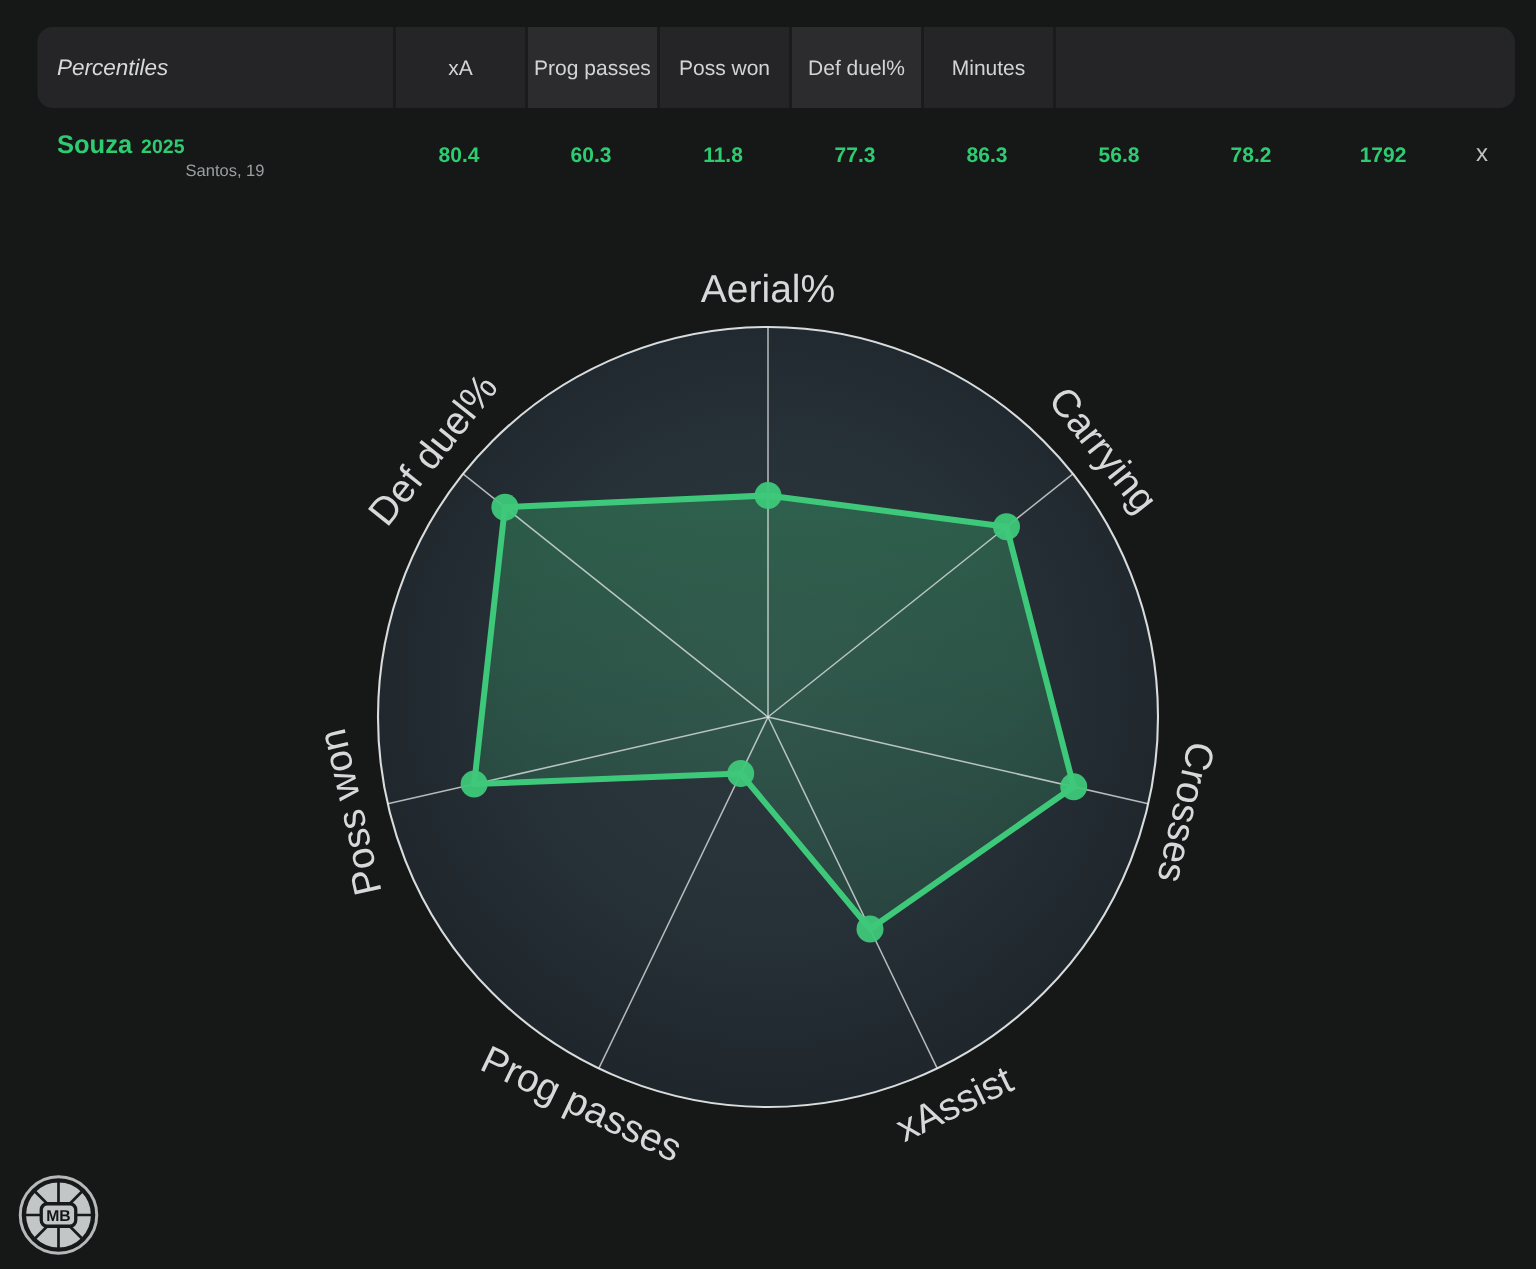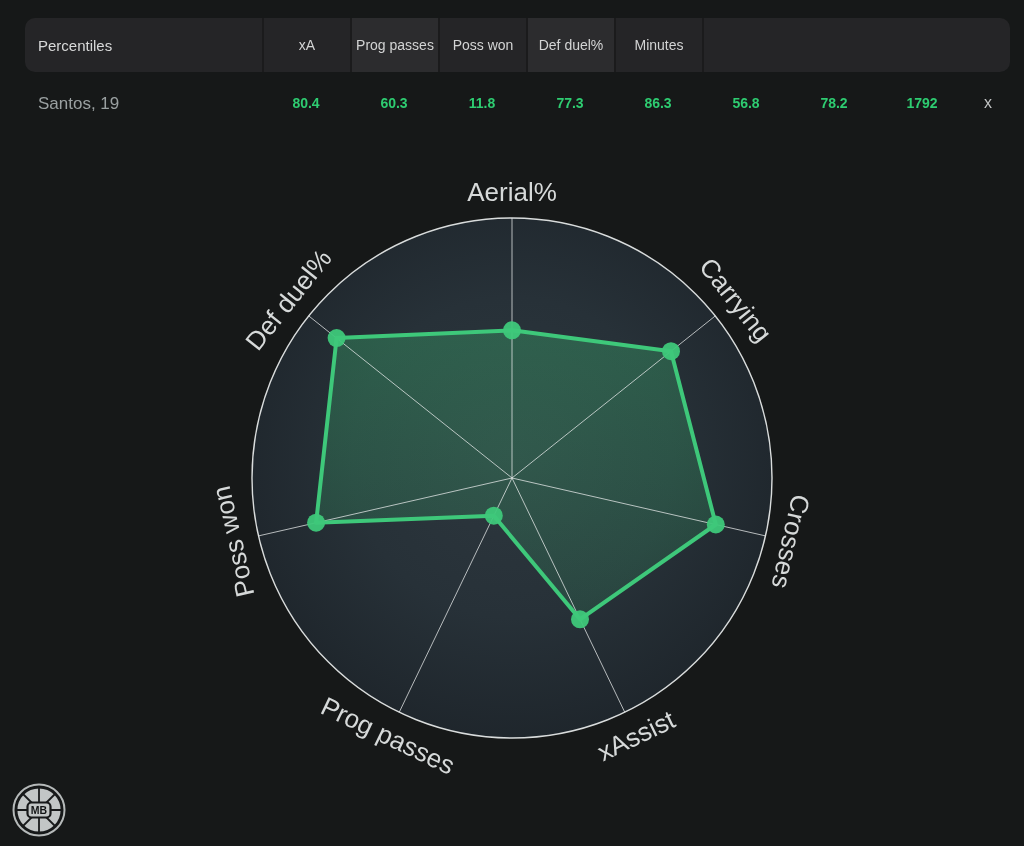--- a/index.html
+++ b/index.html
@@ -9,37 +9,37 @@
     font-family:"Liberation Sans", sans-serif;
     -webkit-font-smoothing:antialiased;
   }
   
   .thead{
     position:absolute;left:25px;top:18px;width:985px;height:54px;
     background:#252527;border-radius:10px;overflow:hidden;
     display:grid;grid-template-columns:237px repeat(8,88px) 44px;
   }
   .th-title{display:flex;align-items:center;padding-left:13px;
-    font-size:15px;color:#d8d9d9;}
+    font-style:italic;font-size:15px;color:#d8d9d9;}
   .th-stat{
     display:flex;align-items:center;justify-content:center;text-align:center;
     font-size:14px;line-height:1.15;color:#d3d4d4;
     border-left:2px solid #1b1b1c;padding:4px 3px;
   }
   .th-stat.alt{background:#2c2c2e;}
   .th-spacer{border-left:2px solid #1b1b1c;}
   .trow{
     position:absolute;left:25px;top:81px;width:985px;height:44px;
     display:grid;grid-template-columns:237px repeat(8,88px) 44px;align-items:center;
   }
   .player-cell{padding-left:13px;cursor:pointer;}
   .player-line{display:flex;align-items:baseline;gap:6px;}
   .player-name{font-size:17px;font-weight:bold;color:#2ecc71;}
   .player-year{font-size:13px;font-weight:bold;color:#2ecc71;}
-  .player-sub{font-size:17px;color:#9aa0a1;margin-top:1px;}
+  .player-sub{font-size:11px;color:#9aa0a1;margin-top:1px;text-align:center;}
   .td-val{text-align:center;font-size:14px;font-weight:bold;color:#2ecc71;}
   .close-cell{display:flex;align-items:center;justify-content:center;}
   .close-btn{
     background:none;border:none;color:#c2c4c4;font-size:16px;line-height:1;
     font-family:"Liberation Sans",sans-serif;cursor:pointer;padding:4px 8px;
   }
   
   #radar-svg{position:absolute;left:0;top:158px;}
   #radar-svg text{font-family:"Liberation Sans",sans-serif;}
   
@@ -57,20 +57,24 @@
       <div class="th-stat">xA</div>
       <div class="th-stat alt">Prog passes</div>
       <div class="th-stat">Poss won</div>
       <div class="th-stat alt">Def duel%</div>
       <div class="th-stat">Minutes</div>
       <div class="th-spacer" id="thead-spacer"></div>
   </div>
 
   <div class="trow" id="trow">
     <div class="player-cell">
+      <div class="player-line">
+        <span class="player-name">Souza</span>
+        <span class="player-year">2025</span>
+      </div>
       <div class="player-sub">Santos, 19</div>
     </div>
     <div class="td-val">80.4</div>
       <div class="td-val">60.3</div>
       <div class="td-val">11.8</div>
       <div class="td-val">77.3</div>
       <div class="td-val">86.3</div>
       <div class="td-val">56.8</div>
       <div class="td-val">78.2</div>
       <div class="td-val">1792</div>

